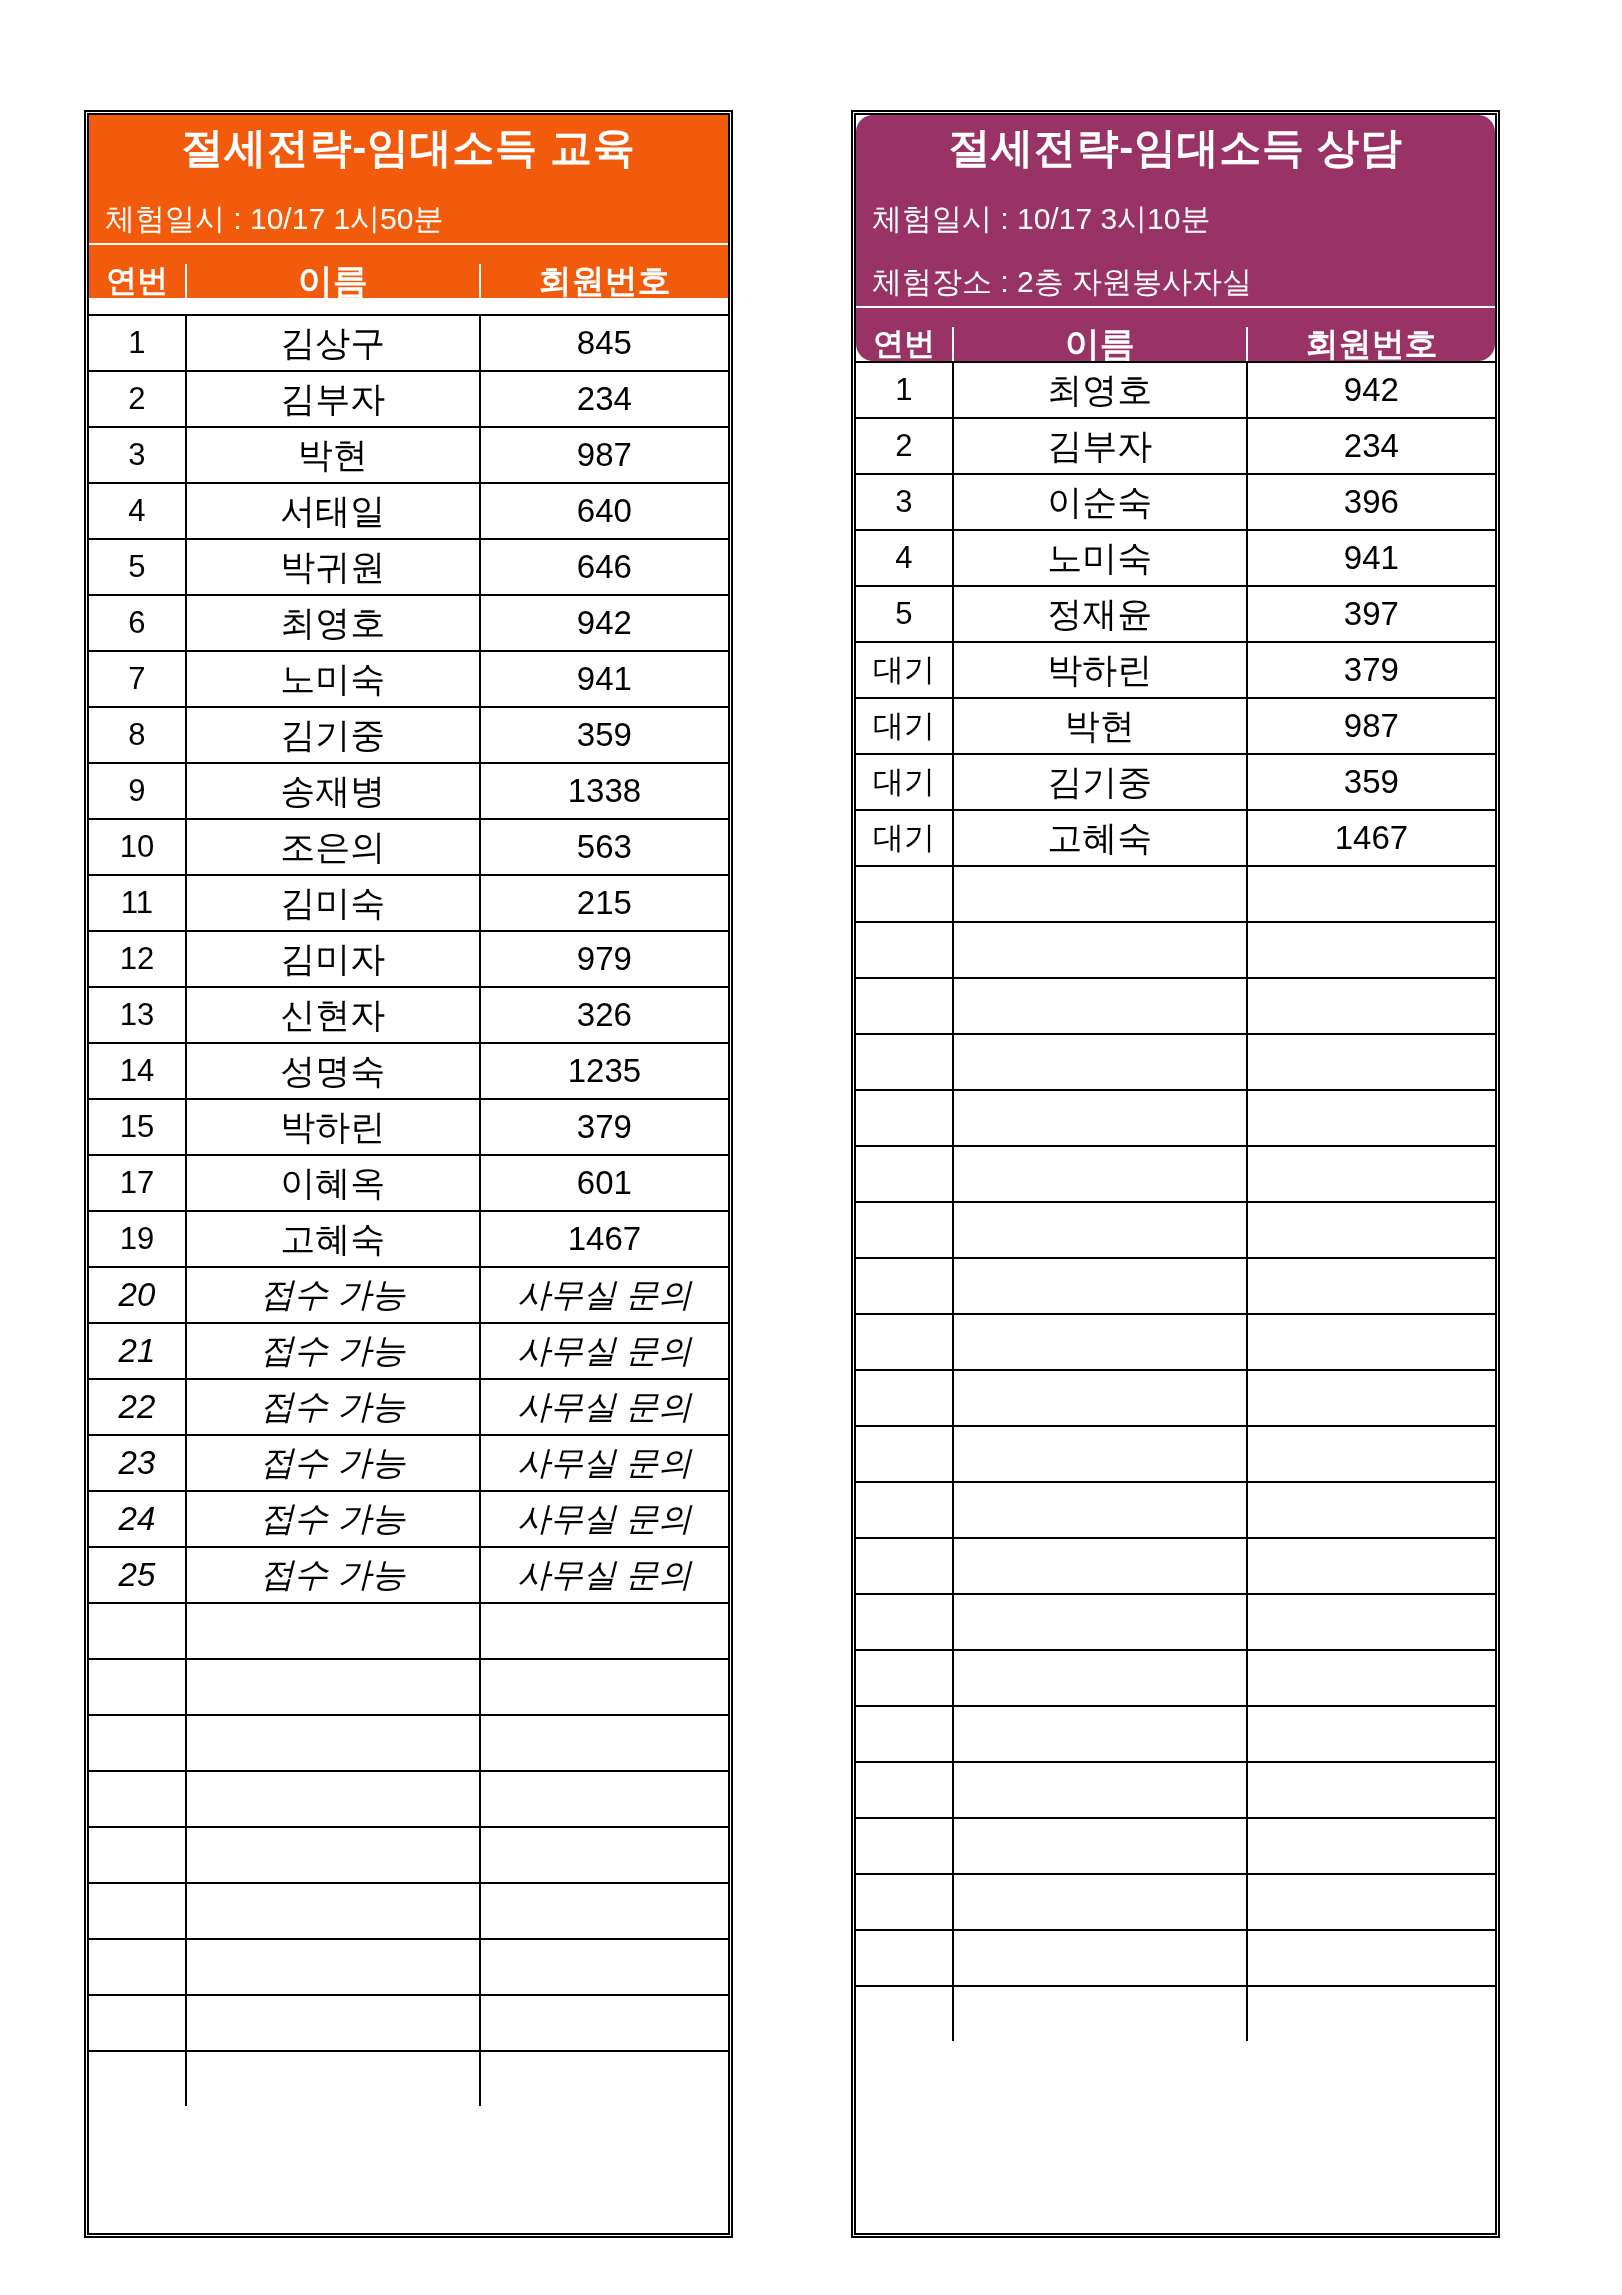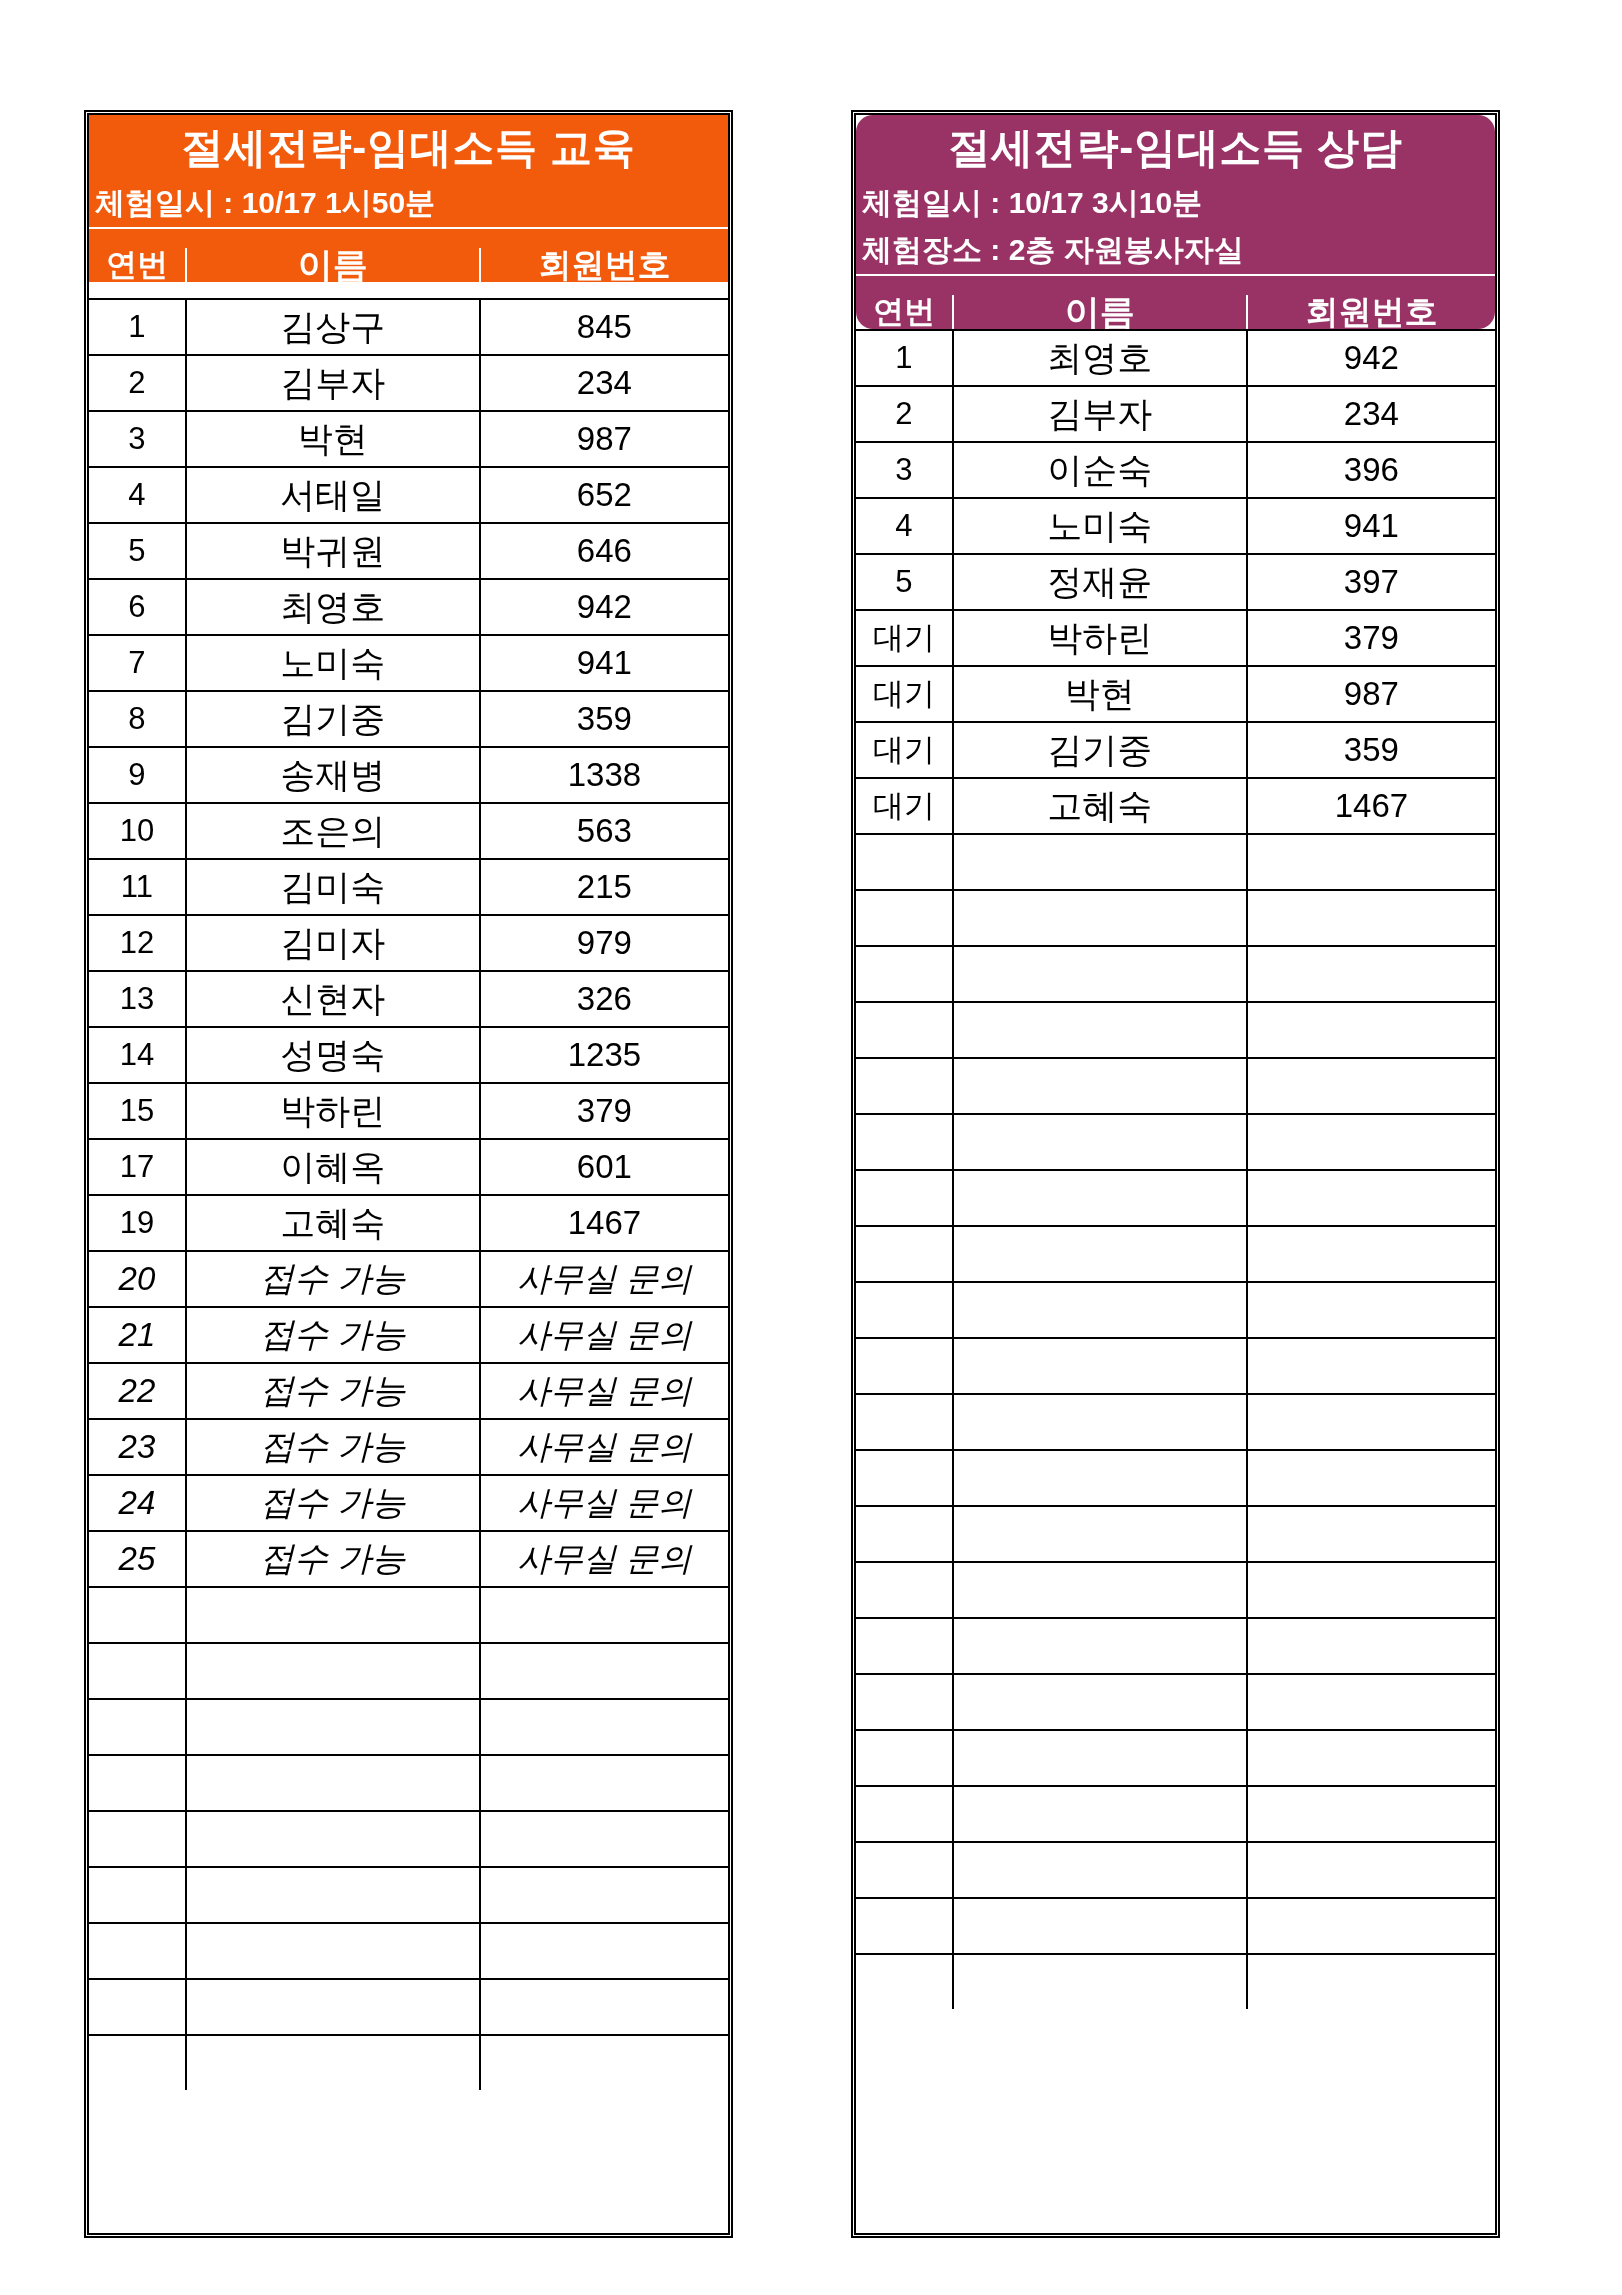--- a/index.html
+++ b/index.html
@@ -16,21 +16,21 @@
   .sheet-table.left{left:84px;gap:16px;}
   .sheet-table.right{left:851px;}
 
   .head-block{color:#fff;flex:0 0 auto;}
   .head-title{
     height:65px;display:flex;align-items:center;justify-content:center;
     font-size:42px;font-weight:700;letter-spacing:0.7px;white-space:nowrap;
   }
   .head-info{
     height:47px;display:flex;align-items:center;
-    padding-left:6px;font-size:30px;font-weight:700;white-space:nowrap;
+    padding-left:16px;font-size:30px;font-weight:400;white-space:nowrap;margin-top:16px;
   }
   .col-head{
     height:55px;display:flex;border-top:2px solid #fff;box-sizing:border-box;
     font-size:30px;font-weight:700;
   }
   .col-head .c{
     display:flex;align-items:center;justify-content:center;box-sizing:border-box;margin-top:19px;
   }
   .col-head .c + .c{border-left:2px solid #fff;}
 
@@ -78,21 +78,21 @@
         <div class="c mem">234</div>
       </div>
       <div class="row">
         <div class="c no">3</div>
         <div class="c name">박현</div>
         <div class="c mem">987</div>
       </div>
       <div class="row">
         <div class="c no">4</div>
         <div class="c name">서태일</div>
-        <div class="c mem">652</div>
+        <div class="c mem">640</div>
       </div>
       <div class="row">
         <div class="c no">5</div>
         <div class="c name">박귀원</div>
         <div class="c mem">646</div>
       </div>
       <div class="row">
         <div class="c no">6</div>
         <div class="c name">최영호</div>
         <div class="c mem">942</div>

